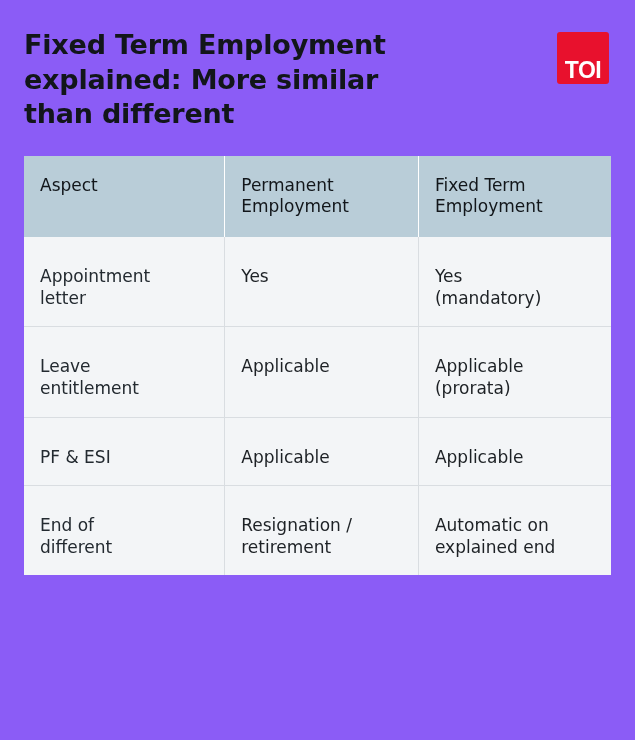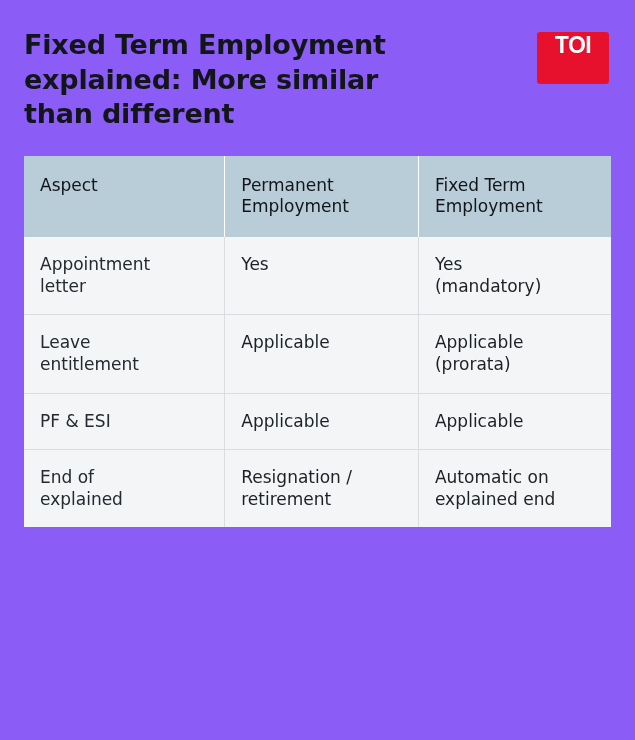--- a/index.html
+++ b/index.html
@@ -30,26 +30,26 @@
     font-size: 27px;
     line-height: 1.28;
     font-weight: bold;
     color: #12161a;
     letter-spacing: -0.2px;
     max-width: 430px;
     margin: 0;
     white-space: pre-line;
   }
   .logo {
-    width: 72px;
+    width: 52px;
     height: 52px;
     background: #e8112d;
     border-radius: 3px;
     display: flex;
-    align-items: flex-start;
+    align-items: flex-end;
     justify-content: center;
     flex: 0 0 auto;
     margin-top: 4px;
     margin-right: 2px;
   }
   .logo-text {
     color: #ffffff;
     font-weight: bold;
     font-size: 23px;
     letter-spacing: -0.5px;
@@ -75,21 +75,21 @@
     padding: 19px 14px 20px 16px;
     line-height: 1.25;
     border-right: 1px solid #ffffff;
     white-space: pre-line;
   }
   table.compare th:last-child { border-right: none; }
   table.compare td {
     font-size: 17px;
     color: #1d2125;
     vertical-align: top;
-    padding: 16px 14px 17px 16px;
+    padding: 28px 14px 17px 16px;
     line-height: 1.3;
     border-right: 1px solid #d9dde1;
     border-bottom: 1px solid #d9dde1;
     white-space: pre-line;
   }
   table.compare td:last-child { border-right: none; }
   table.compare tr:last-child td { border-bottom: none; }
   table.compare td.aspect { color: #232a30; }
 </style>
 </head>
@@ -136,21 +136,21 @@
         <td>Applicable
 (prorata)</td>
       </tr>
       <tr>
         <td class="aspect">PF &amp; ESI</td>
         <td>Applicable</td>
         <td>Applicable</td>
       </tr>
       <tr>
         <td class="aspect">End of
-explained</td>
+different</td>
         <td>Resignation /
 retirement</td>
         <td>Automatic on
 explained end</td>
       </tr>
     </tbody>
   </table>
 
 </div>
 

